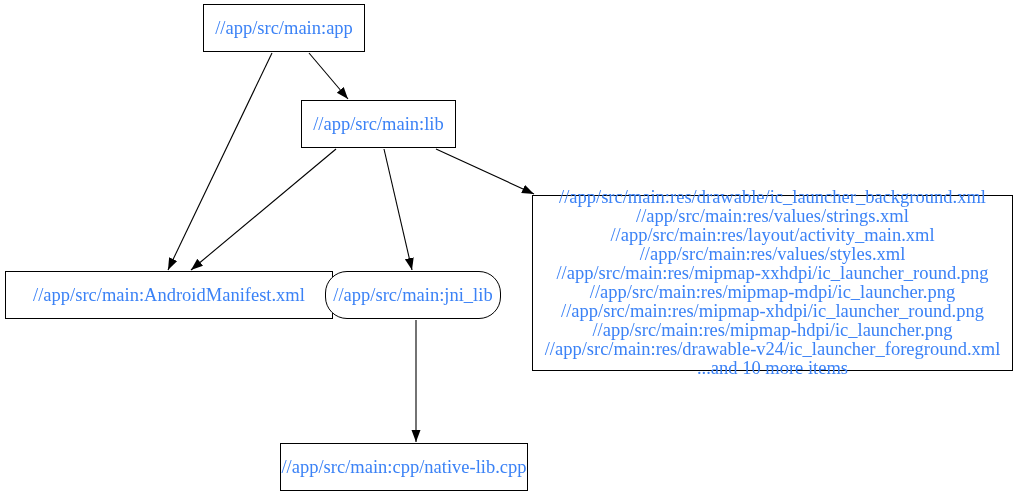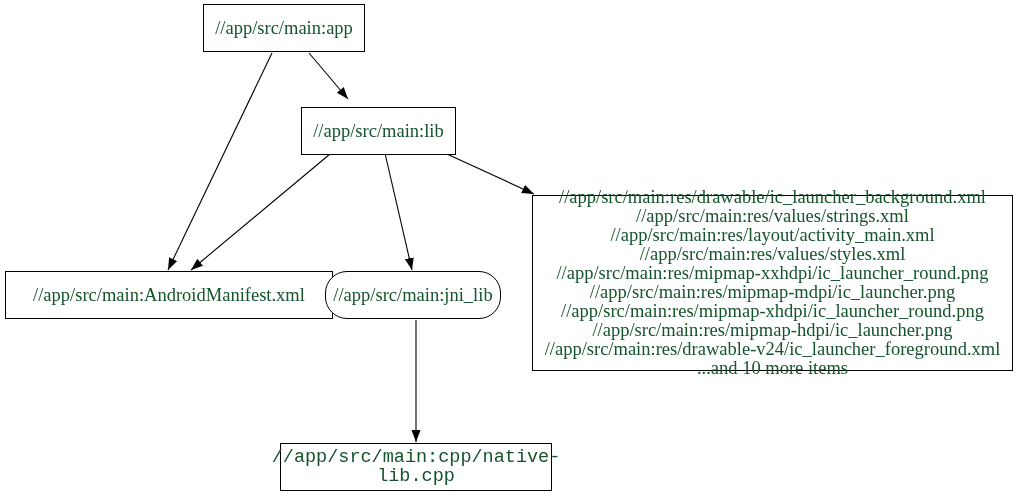--- a/index.html
+++ b/index.html
@@ -6,21 +6,21 @@
     margin: 0;
     padding: 0;
     background: #ffffff;
   }
   .canvas {
     position: relative;
     width: 1018px;
     height: 496px;
     background: #ffffff;
     font-family: "Liberation Serif", "DejaVu Serif", serif;
-    color: #14532d;
+    color: #3b82f6;
     overflow: hidden;
   }
   svg.edges-layer {
     position: absolute;
     left: 0;
     top: 0;
     width: 1018px;
     height: 496px;
     pointer-events: none;
   }
@@ -57,32 +57,32 @@
   <line x1="272" y1="53" x2="168" y2="270" class="edge" marker-end="url(#arrowhead)"></line>
       <line x1="309" y1="53" x2="348" y2="99" class="edge" marker-end="url(#arrowhead)"></line>
       <line x1="336" y1="149" x2="191" y2="270" class="edge" marker-end="url(#arrowhead)"></line>
       <line x1="384" y1="149" x2="412" y2="270" class="edge" marker-end="url(#arrowhead)"></line>
       <line x1="436" y1="149" x2="534" y2="194" class="edge" marker-end="url(#arrowhead)"></line>
       <line x1="416" y1="320" x2="416" y2="442" class="edge" marker-end="url(#arrowhead)"></line>
     </svg>
 
   <div class="node" style="left:203px; top:4px; width:162px; height:48px;">//app/src/main:app</div>
 
-  <div class="node" style="left:301px; top:100px; width:155px; height:48px;margin-top:7px;">//app/src/main:lib</div>
+  <div class="node" style="left:301px; top:100px; width:155px; height:48px;">//app/src/main:lib</div>
 
   <div class="node" style="left:5px; top:271px; width:328px; height:48px;">//app/src/main:AndroidManifest.xml</div>
 
   <div class="node" style="left:325px; top:271px; width:176px; height:48px;border-radius:22px;">//app/src/main:jni_lib</div>
 
   <div class="node" style="left:532px; top:195px; width:481px; height:176px;">//app/src/main:res/drawable/ic_launcher_background.xml
 //app/src/main:res/values/strings.xml
 //app/src/main:res/layout/activity_main.xml
 //app/src/main:res/values/styles.xml
 //app/src/main:res/mipmap-xxhdpi/ic_launcher_round.png
 //app/src/main:res/mipmap-mdpi/ic_launcher.png
 //app/src/main:res/mipmap-xhdpi/ic_launcher_round.png
 //app/src/main:res/mipmap-hdpi/ic_launcher.png
 //app/src/main:res/drawable-v24/ic_launcher_foreground.xml
 ...and 10 more items</div>
 
-  <div class="node" style="left:280px; top:443px; width:272px; height:48px;font-family:Liberation Mono, monospace;">//app/src/main:cpp/native-lib.cpp</div>
+  <div class="node" style="left:280px; top:443px; width:248px; height:48px;">//app/src/main:cpp/native-lib.cpp</div>
 
 </div>
 
 </body></html>

